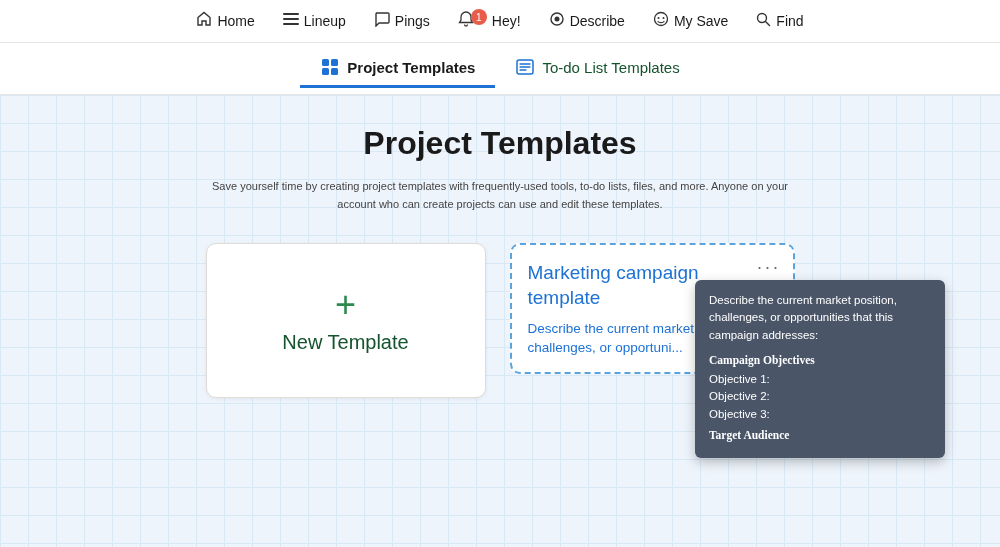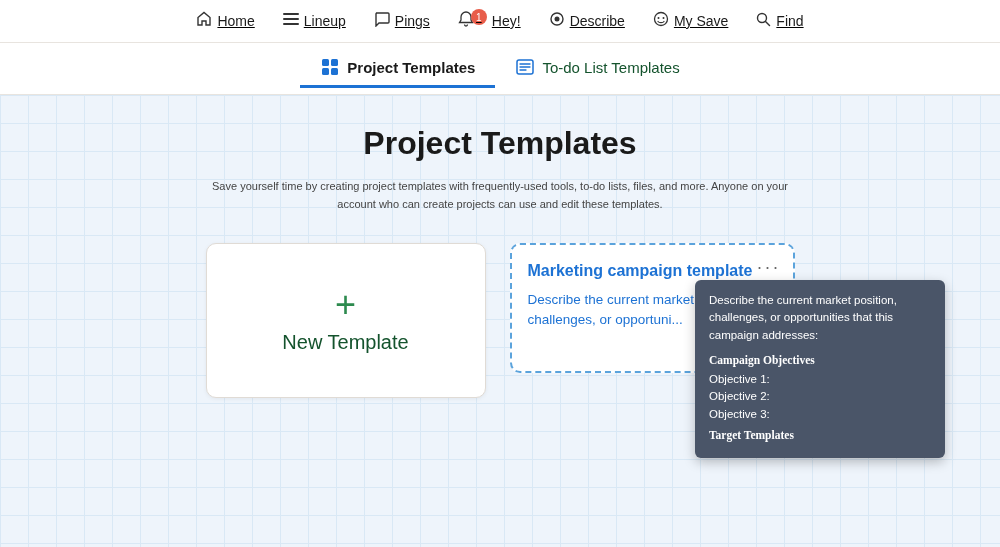--- a/index.html
+++ b/index.html
@@ -13,21 +13,20 @@
 
     
     .top-nav {
       background: #fff;
       border-bottom: 1px solid #e8e4df;
       display: flex;
       align-items: center;
       justify-content: center;
       height: 43px;
       gap: 28px;
-      text-decoration: underline;
     }
     .nav-item {
       display: flex;
       align-items: center;
       gap: 5px;
       font-size: 14px;
       color: #1a1a1a;
       cursor: pointer;
       text-decoration: none;
     }
@@ -156,22 +155,22 @@
     .template-card-menu {
       position: absolute;
       top: 12px;
       right: 12px;
       color: #666;
       font-size: 18px;
       cursor: pointer;
       letter-spacing: 2px;
     }
     .template-card-title {
-      font-size: 16px;
-      font-weight: 700;
+      font-size: 19px;
+      font-weight: 400;
       color: #1d72d4;
       margin-bottom: 8px;
       margin-right: 24px;
       line-height: 1.3;
     }
     .template-card-desc {
       font-size: 13.5px;
       color: #1d72d4;
       line-height: 1.45;
     }
@@ -312,15 +311,15 @@
     </div>
   </div>
 
   <div class="tooltip">
     <p>Describe the current market position, challenges, or opportunities that this campaign addresses:</p>
     <span class="bold">Campaign Objectives</span>
     <span>Objective 1:</span><br>
     <span>Objective 2:</span><br>
     <span>Objective 3:</span>
     <br>
-    <span class="bold">Target Templates</span>
+    <span class="bold">Target Audience</span>
   </div>
 </main>
 
 </body></html>

